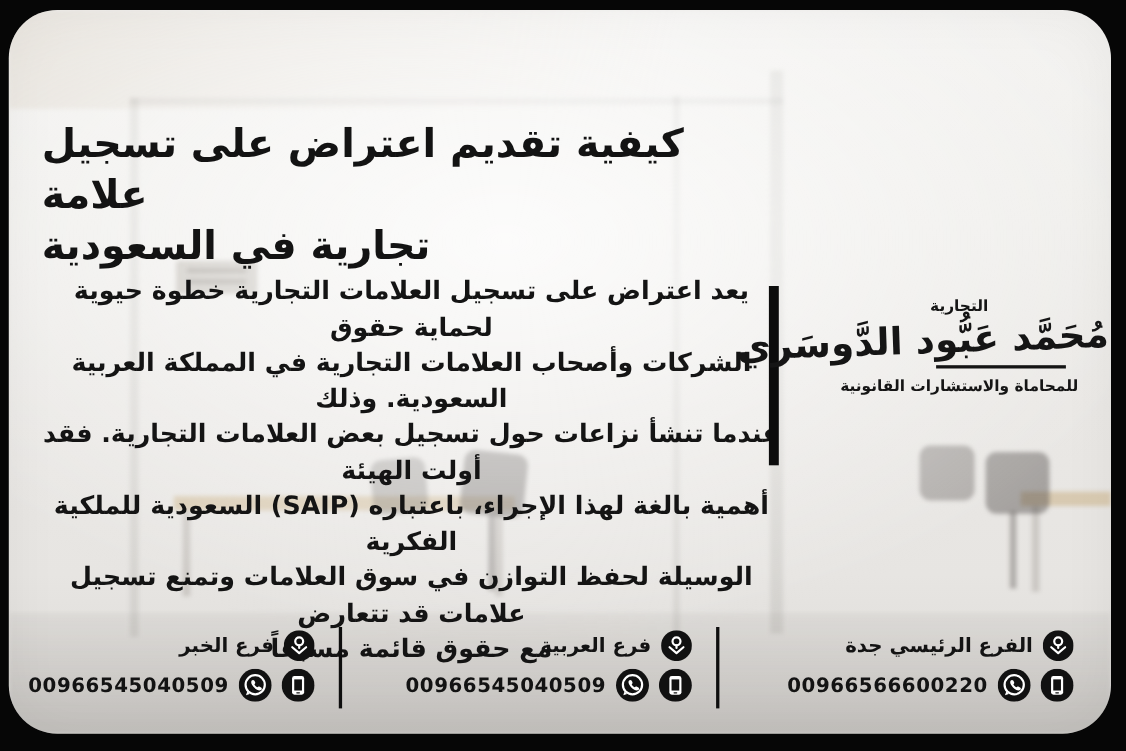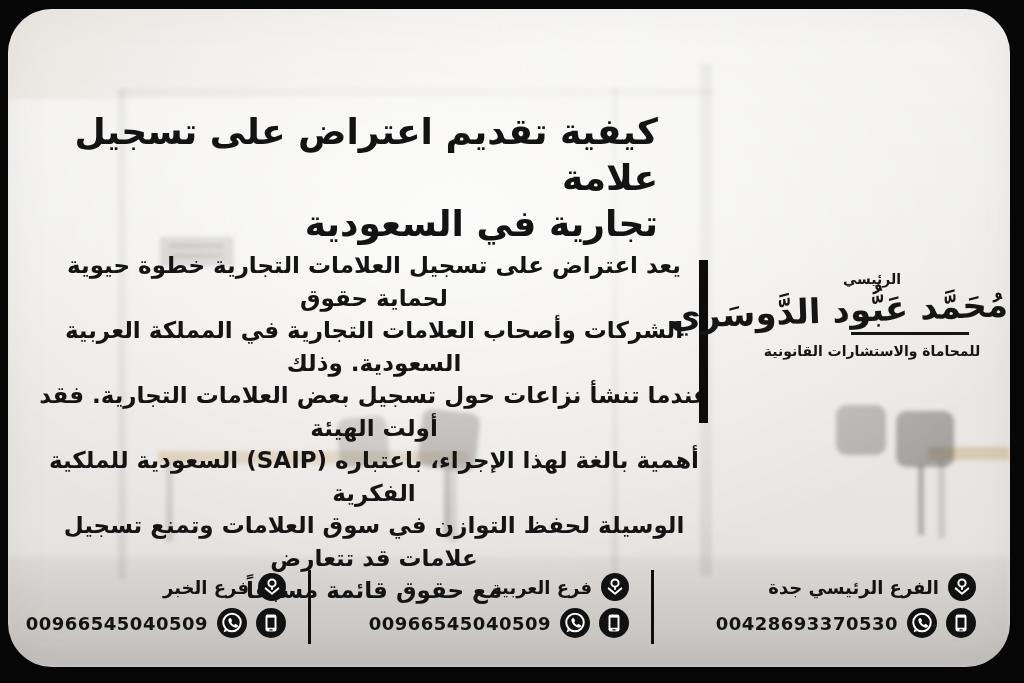--- a/index.html
+++ b/index.html
@@ -37,21 +37,21 @@
   .c4 { left:888px; top:402px; width:58px; height:56px; }
   .p1 { left:436px; top:458px; width:6px; height:70px; background:rgba(74,70,66,0.35); }
   .p2 { left:910px; top:456px; width:6px; height:70px; background:rgba(74,70,66,0.35); }
   .floor { left:0; right:0; top:548px; height:110px;
            background:linear-gradient(180deg, rgba(130,124,118,0.08), rgba(108,103,98,0.22)); }
   .wash { left:0; top:0; right:0; bottom:0;
           background:radial-gradient(ellipse 62% 55% at 45% 32%, rgba(255,255,255,0.80), rgba(255,255,255,0.25) 70%, rgba(255,255,255,0) 100%); }
   
   .title {
     position:absolute; left:30px; top:100px; width:620px; margin:0;
-    text-align:right; direction:rtl; white-space:pre-line;
+    text-align:left; direction:rtl; white-space:pre-line;
     font-size:36px; font-weight:bold; line-height:1.28; color:#131313;
   }
   .para {
     position:absolute; left:28px; top:240px; width:676px; margin:0;
     text-align:center; direction:rtl; white-space:pre-line;
     font-size:23px; font-weight:bold; line-height:32.5px; color:#141414;
   }
   .accent-bar { position:absolute; left:691px; top:251px; width:9px; height:163px; background:#0c0c0c; }
   .logo { position:absolute; left:728px; top:262px; width:272px; text-align:center; direction:rtl; color:#151515; }
   .logo-company { font-size:14px; font-weight:bold; }
@@ -110,21 +110,21 @@
 
     <p class="para">يعد اعتراض على تسجيل العلامات التجارية خطوة حيوية لحماية حقوق
 الشركات وأصحاب العلامات التجارية في المملكة العربية السعودية. وذلك
 عندما تنشأ نزاعات حول تسجيل بعض العلامات التجارية. فقد أولت الهيئة
 أهمية بالغة لهذا الإجراء، باعتباره (SAIP) السعودية للملكية الفكرية
 الوسيلة لحفظ التوازن في سوق العلامات وتمنع تسجيل علامات قد تتعارض
 مع حقوق قائمة مسبقاً</p>
     <div class="accent-bar"></div>
 
     <div class="logo">
-      <div class="logo-company">الرئيسي</div>
+      <div class="logo-company">التجارية</div>
       <div class="logo-name">مُحَمَّد عَبُّود الدَّوسَري</div>
       <div class="logo-underline"></div>
       <div class="logo-tagline">للمحاماة والاستشارات القانونية</div>
     </div>
 
     <footer class="branches">
 
       <div class="branch branch-jeddah">
         <div class="branch-row">
           <svg class="ic pin" viewBox="0 0 24 24">
@@ -141,21 +141,21 @@
             <rect x="7.6" y="5.2" width="8.8" height="13.6" rx="1.8" fill="#ffffff"></rect>
             <rect x="9.2" y="7.7" width="5.6" height="8.1" fill="#111111"></rect>
             <rect x="10.6" y="17.0" width="2.8" height="1.0" rx="0.5" fill="#111111"></rect>
           </svg>
           <svg class="ic" viewBox="0 0 24 24">
             <circle cx="12" cy="12" r="12" fill="#111111"></circle>
             <circle cx="12" cy="11.6" r="7" fill="none" stroke="#ffffff" stroke-width="1.6"></circle>
             <path d="M6.2 16.6 L5.3 19.3 L8.1 18.4 Z" fill="#ffffff"></path>
             <path d="M9.5 8.6c.4-.7 1.4-.7 1.8 0l.6 1c.2.4.2.9-.1 1.2l-.4.5c.4 1 1.2 1.8 2.2 2.2l.5-.4c.3-.3.8-.4 1.2-.1l1 .6c.7.4.7 1.4 0 1.8-.8.5-1.9.4-3-.2-1.6-.8-2.9-2.1-3.7-3.7-.6-1.1-.7-2.2-.1-2.9z" fill="#ffffff"></path>
           </svg>
-          <span class="branch-phone">00428693370530</span>
+          <span class="branch-phone">00966566600220</span>
         </div>
       </div>
 
       <div class="divider"></div>
 
       <div class="branch branch-riyadh">
         <div class="branch-row">
           <svg class="ic pin" viewBox="0 0 24 24">
             <circle cx="12" cy="12" r="12" fill="#111111"></circle>
             <circle cx="12" cy="8.6" r="3.1" fill="none" stroke="#ffffff" stroke-width="1.7"></circle>

